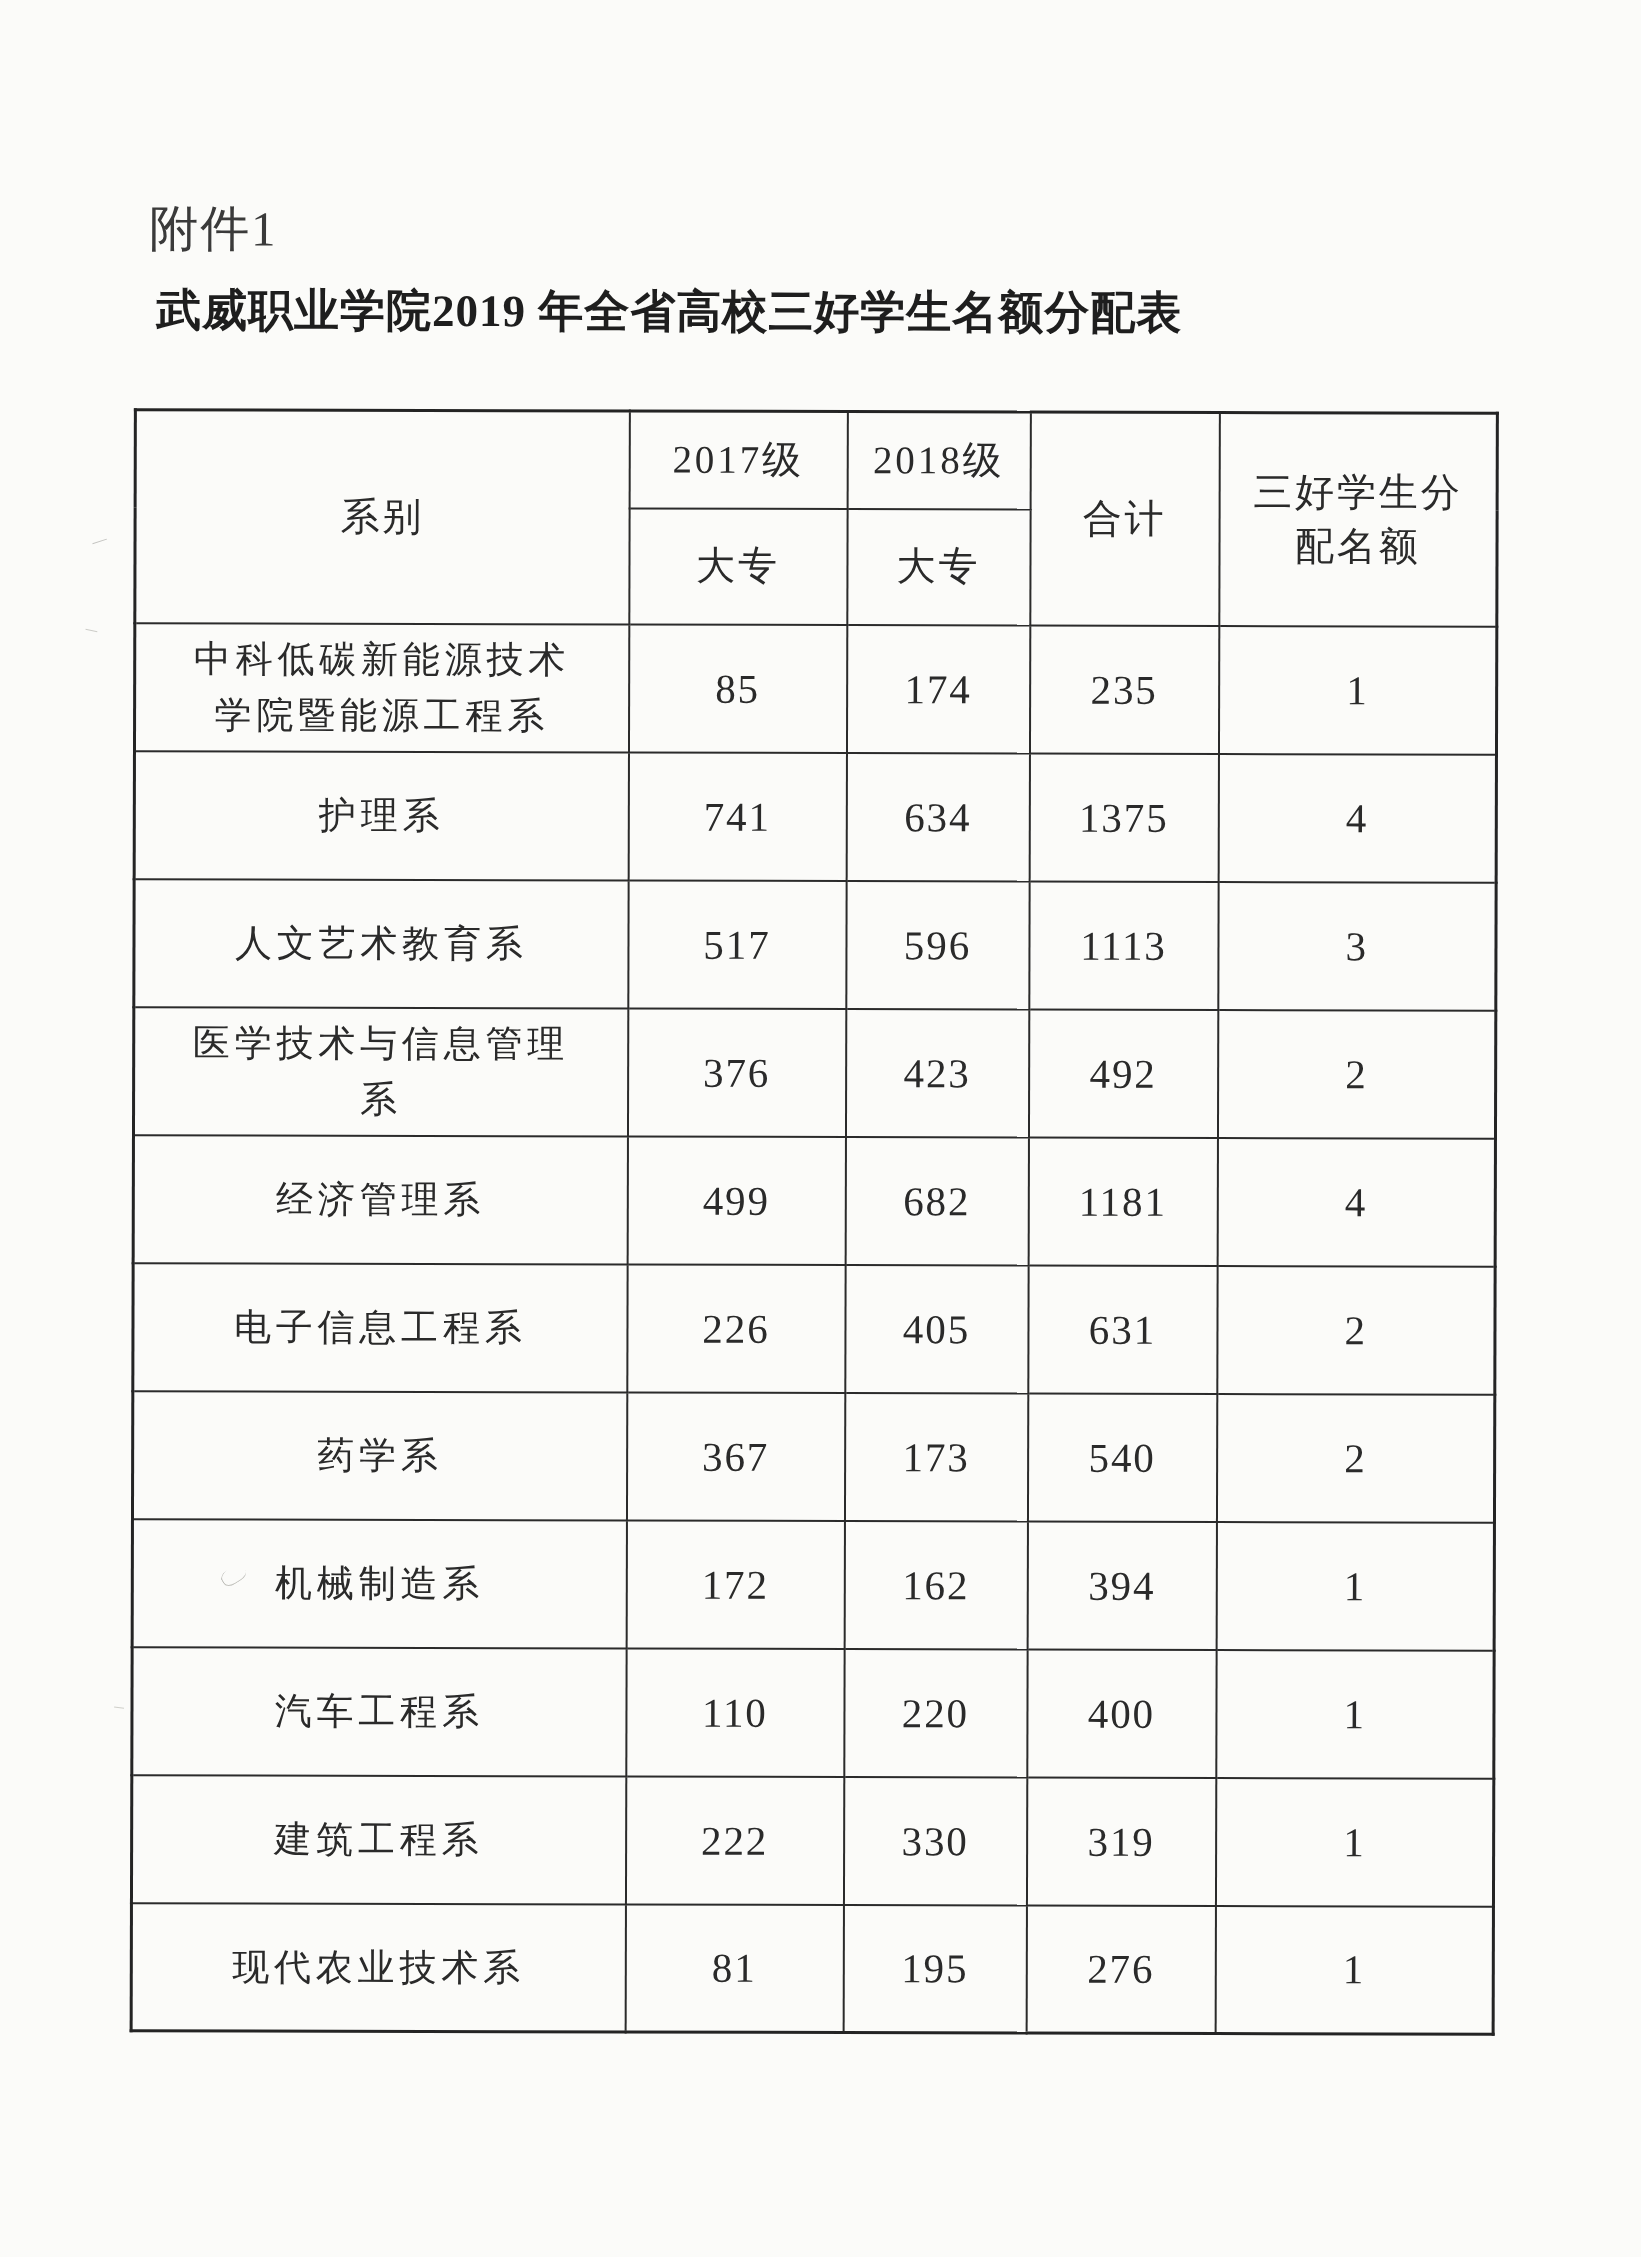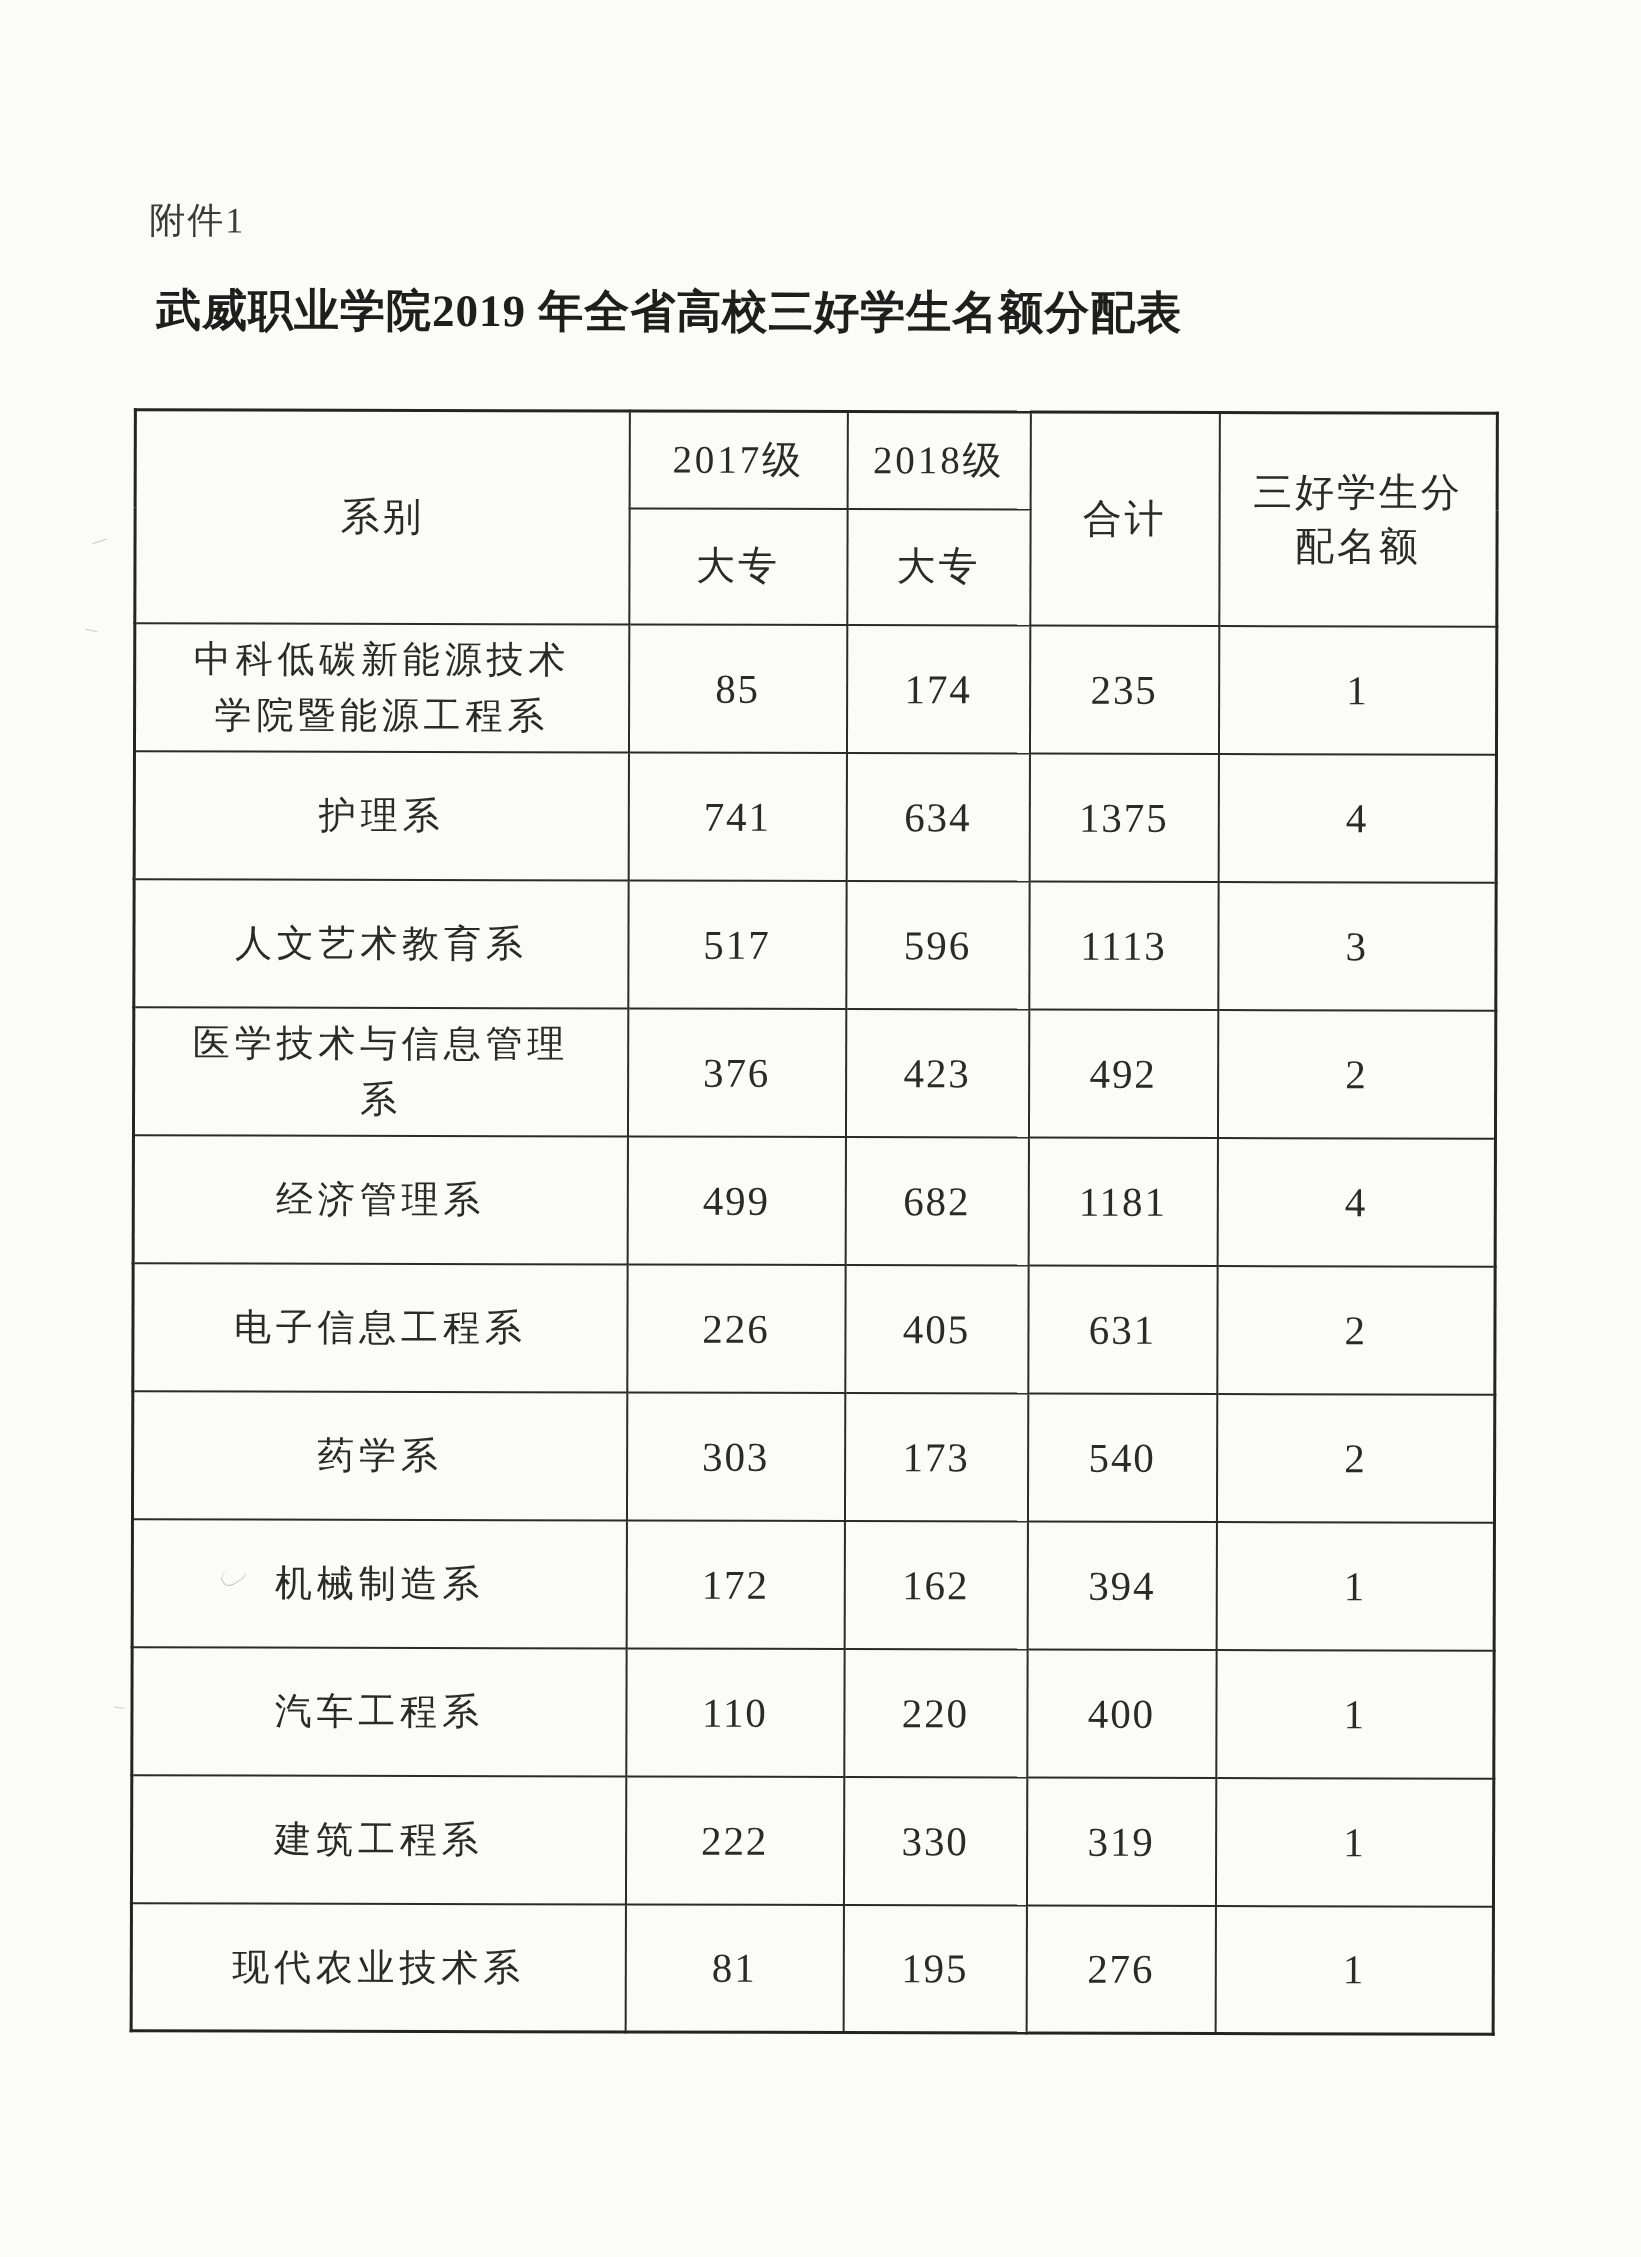--- a/index.html
+++ b/index.html
@@ -18,21 +18,21 @@
   .scan-inner {
     position: absolute;
     inset: 0;
     transform: rotate(0.15deg);
     transform-origin: 50% 50%;
   }
   .attachment {
     position: absolute;
     left: 147px;
     top: 198px;
-    font-size: 36px;
+    font-size: 49px;
     letter-spacing: 1.9px;
     color: #3a3a3a;
   }
   .title {
     position: absolute;
     left: 154px;
     top: 282px;
     margin: 0;
     font-size: 45px;
     font-weight: bold;
@@ -168,21 +168,21 @@
         </tr>
         <tr>
           <td class="dept">电子信息工程系</td>
           <td class="num">226</td>
           <td class="num">405</td>
           <td class="num">631</td>
           <td class="num">2</td>
         </tr>
         <tr>
           <td class="dept">药学系</td>
-          <td class="num">303</td>
+          <td class="num">367</td>
           <td class="num">173</td>
           <td class="num">540</td>
           <td class="num">2</td>
         </tr>
         <tr>
           <td class="dept">机械制造系</td>
           <td class="num">172</td>
           <td class="num">162</td>
           <td class="num">394</td>
           <td class="num">1</td>

